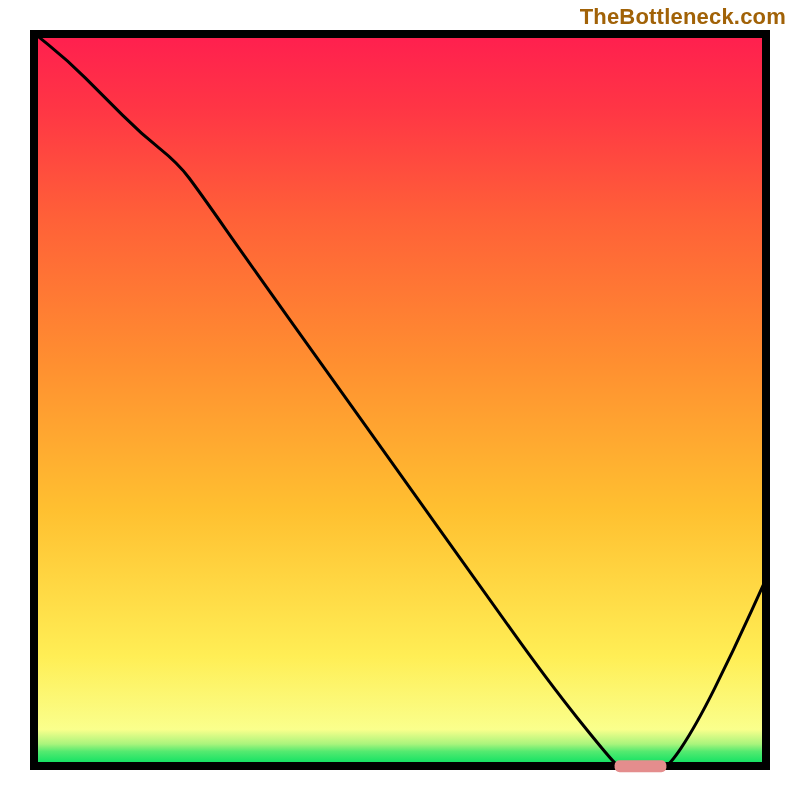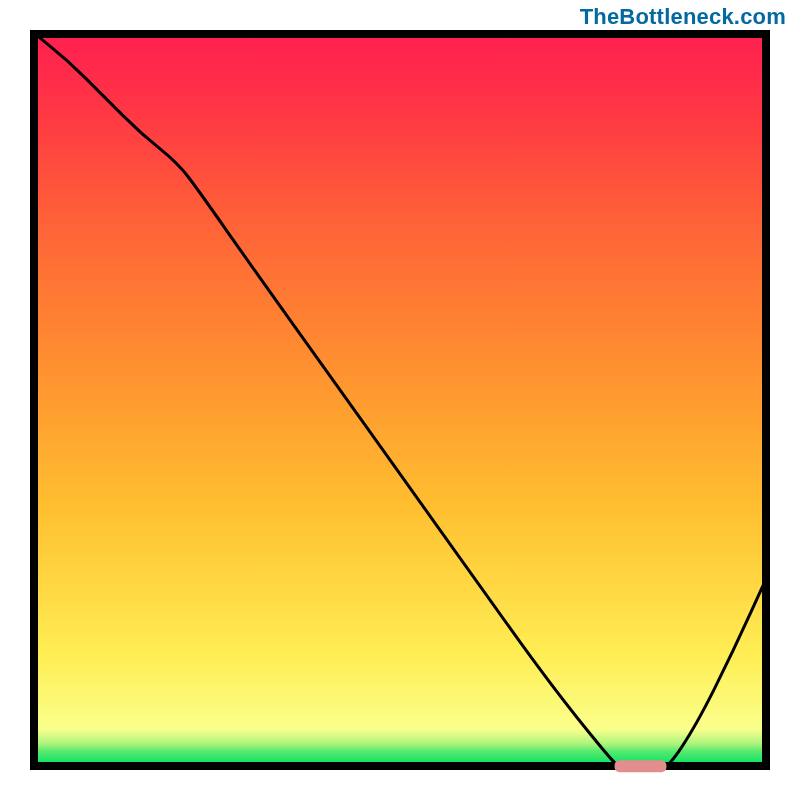--- a/index.html
+++ b/index.html
@@ -14,21 +14,21 @@
     position: relative;
     width: 800px;
     height: 800px;
   }
   .watermark {
     position: absolute;
     top: 4px;
     right: 14px;
     font-size: 22px;
     font-weight: 600;
-    color: #0369a1;
+    color: #a16207;
     letter-spacing: 0.2px;
     z-index: 10;
   }
   svg.plot {
     position: absolute;
     left: 0;
     top: 0;
     width: 800px;
     height: 800px;
   }

